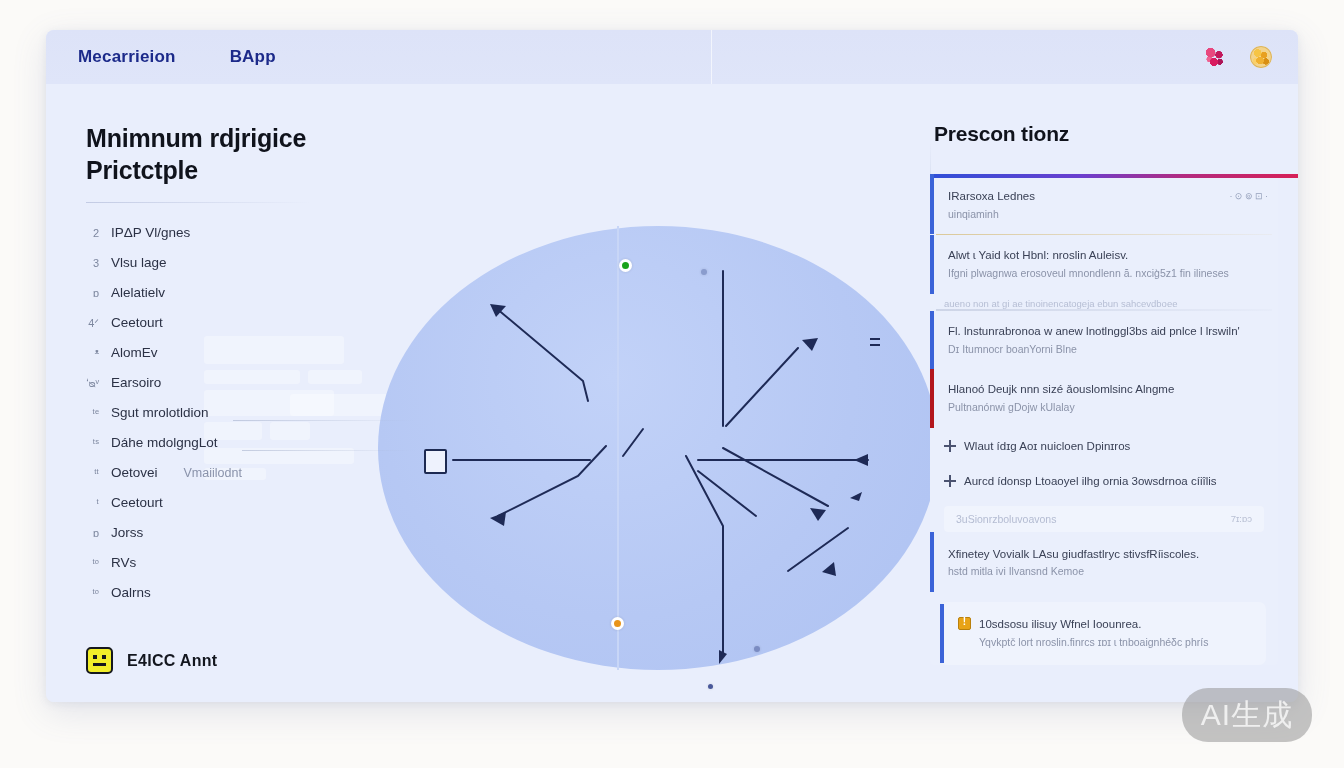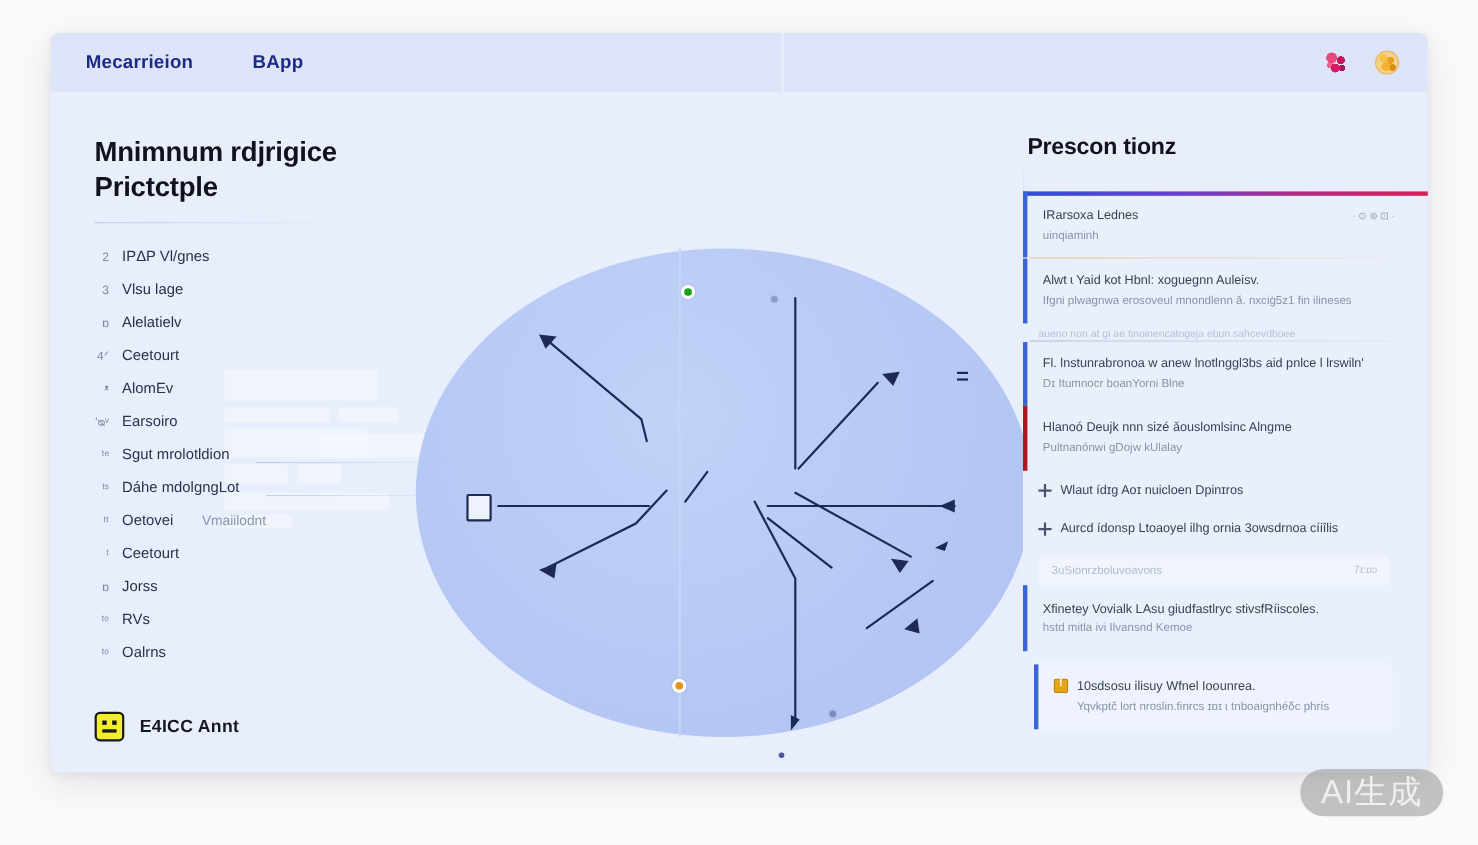--- a/index.html
+++ b/index.html
@@ -389,21 +389,21 @@
     width: 1px;
     background: linear-gradient(180deg, rgba(190,200,225,0), rgba(190,200,225,.85) 18%, rgba(190,200,225,.85) 82%, rgba(190,200,225,0));
   }
 
   
   .watermark {
     position: absolute;
     right: 32px;
     bottom: 26px;
     width: 130px;
-    height: 43px;
+    height: 54px;
     border-radius: 26px;
     background: rgba(150,150,150,0.55);
     display: flex;
     align-items: center;
     justify-content: center;
     font-size: 30px;
     color: #efefef;
     letter-spacing: 1px;
   }
 </style>
@@ -581,21 +581,21 @@
             <div class="row-title">IRarsoxa Lednes</div>
             <div class="row-sub">uinqiaminh</div>
           </div>
           <div class="row-meta">· ⊙ ⊚ ⊡ ·</div>
         </div>
 
         <div class="row-rule gold"></div>
 
         <div class="card-row">
           <div class="row-body">
-            <div class="row-title">Alwt ɩ Yaid kot Hbnl: xoguegnn Auleisv.</div>
+            <div class="row-title">Alwt ɩ Yaid kot Hbnl: nroslin Auleisv.</div>
             <div class="row-sub">Ifgni plwagnwa erosoveul mnondlenn ă. nxcig̀5z1 fin ilineses</div>
           </div>
         </div>
 
         <div class="ghost-line">aueno non at gi ae tinoinencatogeja ebun sahcevdboee</div>
 
         <div class="row-rule"></div>
 
 
         <div class="row-rule"></div>

